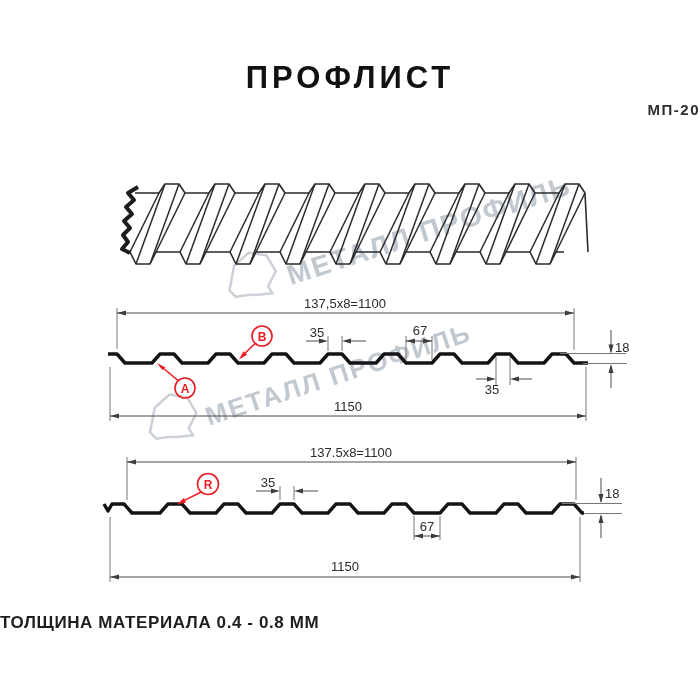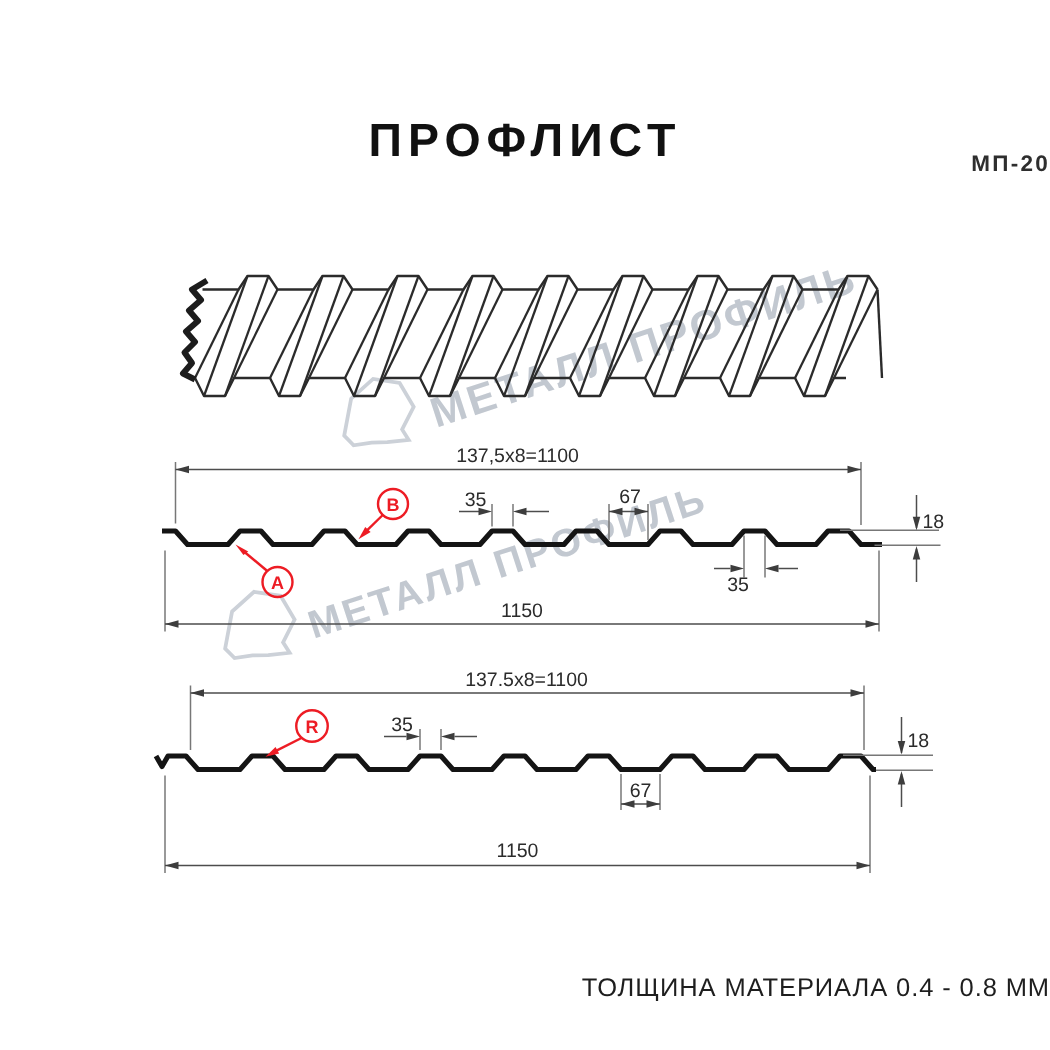--- a/index.html
+++ b/index.html
@@ -1,24 +1,24 @@
 <!DOCTYPE html>
 <html><head>
 <meta charset="utf-8">
 <style>
   html,body{margin:0;padding:0;background:#ffffff;}
   body{width:700px;height:700px;position:relative;overflow:hidden;
        font-family:"Liberation Sans", sans-serif;}
   .abs{position:absolute;}
-  #title{top:76px;left:0;width:700px;text-align:center;
+  #title{top:60px;left:0;width:700px;text-align:center;
          font-size:31px;font-weight:700;letter-spacing:4px;color:#111;}
   #subtitle{top:101px;left:0;width:700px;text-align:right;
             font-size:15px;font-weight:600;letter-spacing:1.5px;color:#2e2e2e;}
-  #footer{top:613px;left:0;width:700px;text-align:right;
-          font-size:17px;font-weight:400;letter-spacing:0.6px;color:#1e1e1e;margin-top:36px;}
+  #footer{top:613px;left:0;width:700px;text-align:left;
+          font-size:17px;font-weight:700;letter-spacing:0.6px;color:#1e1e1e;}
   svg text{font-family:"Liberation Sans", sans-serif;}
   .dimtxt{font-size:13px;fill:#2b2b2b;}
   .redtxt{font-size:12px;font-weight:700;fill:#ed1c24;}
   .wmtxt{font-weight:700;fill:#c2c8d0;letter-spacing:2px;}
   .profile{fill:none;stroke:#141414;stroke-width:3.4;stroke-linejoin:round;}
   .dim{stroke:#4d4d4d;stroke-width:1;fill:none;}
   .ext{stroke:#777;stroke-width:1;fill:none;}
   .ah{fill:#3d3d3d;stroke:none;}
   .red{stroke:#ed1c24;stroke-width:1.6;fill:none;}
   .redfill{fill:#ed1c24;stroke:none;}

